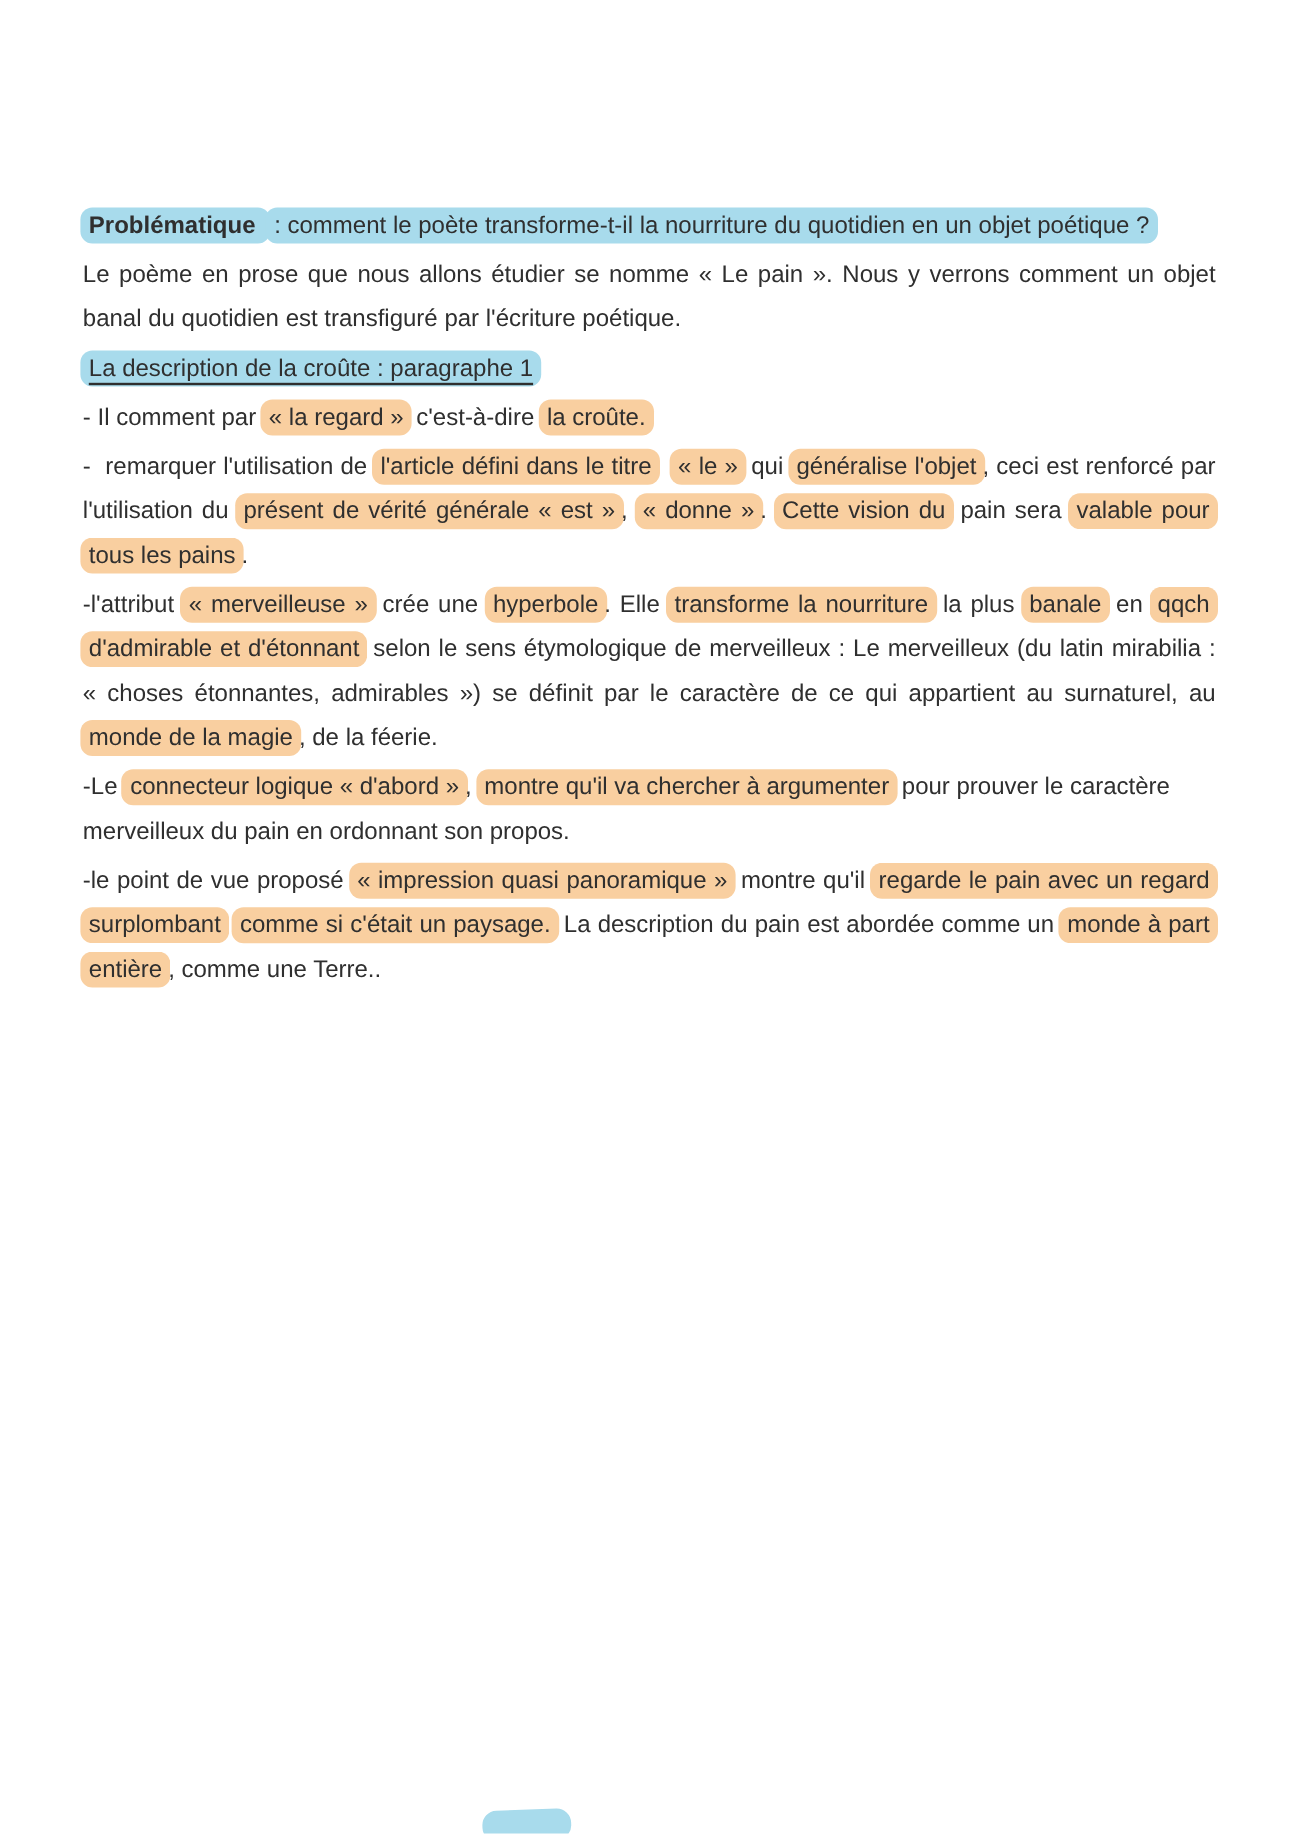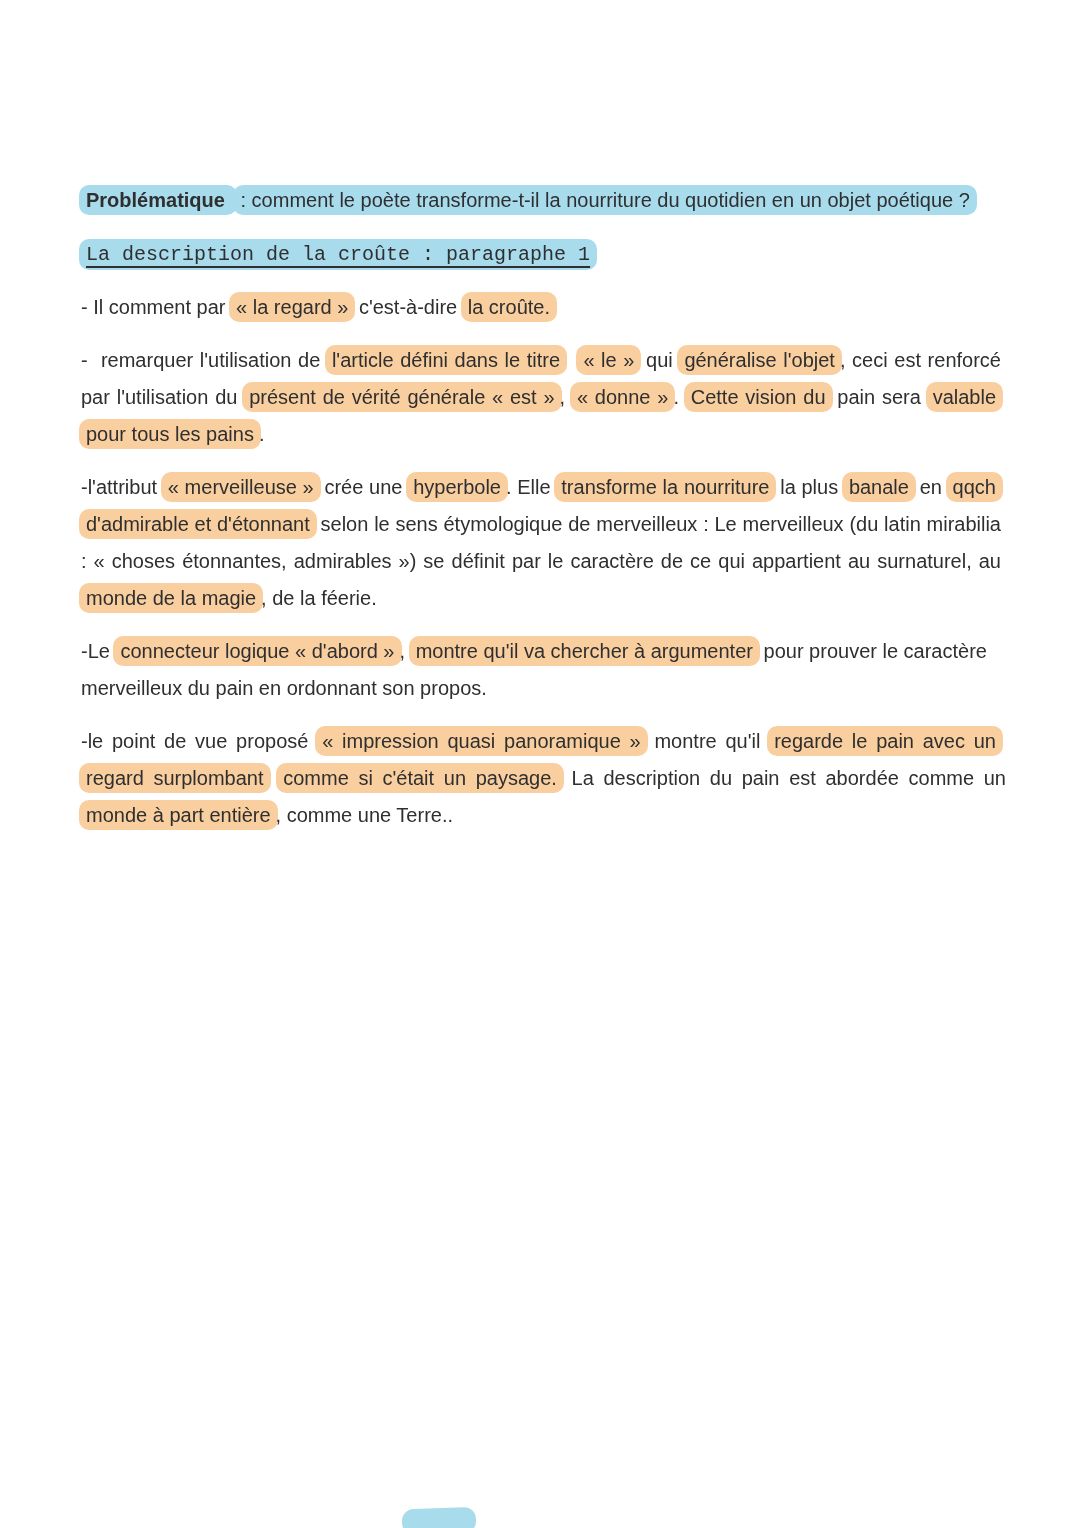--- a/index.html
+++ b/index.html
@@ -18,35 +18,35 @@
     position:relative;
     overflow:hidden;
   }
   .doc{
     position:absolute;
     left:65px;top:166px;
     width:952px;
     font-size:20px;
     line-height:1.85;
   }
-  .doc p{margin:16px;}
+  .doc p{margin:4px;}
   
   .kind-problematique{margin-top:0;}
   .kind-intro{margin-top:16px;text-align:justify;}
   .kind-intro-cont{margin-top:0;text-align:justify;}
   .kind-heading{margin-top:82px;}
   .kind-quote{margin-top:2px;color:var(--blue-text);}
   .kind-bullet{margin-top:18px;padding-left:36px;}
   .kind-para{margin-top:18px;}
   .kind-para-justify{margin-top:14px;text-align:justify;}
   .kind-para-gap{margin-top:46px;}
   .kind-para-gap-justify{margin-top:46px;text-align:justify;}
   
   .m-bold{font-weight:700;}
-  .m-underline{text-decoration:underline;text-underline-offset:6px;text-decoration-thickness:1.5px;font-family:Liberation Mono, monospace;}
+  .m-underline{text-decoration:underline;text-underline-offset:6px;text-decoration-thickness:1.5px;}
   .m-hl-blue,.m-hl-orange{
     border-radius:10px;
     padding:4px 7px;
     margin:0 -2px;
     box-decoration-break:clone;
     -webkit-box-decoration-break:clone;
   }
   .m-hl-blue{background:var(--highlight-blue);}
   .m-hl-orange{background:var(--highlight-orange);}
   
@@ -58,20 +58,21 @@
     border-radius:12px;
     transform:rotate(-2deg);
   }
 </style>
 </head>
 <body>
 
 <div class="doc">
   <div>
       <p class="kind-problematique"><span class="m-bold m-hl-blue">Problématique </span><span class="m-hl-blue">: comment le poète transforme-t-il la nourriture du quotidien en un objet poétique ?</span></p>
+      <p class="kind-intro"><span>Le poème en prose que nous allons étudier se nomme « Le pain ». Nous y verrons comment un objet banal du quotidien est transfiguré par l'écriture poétique.</span></p>
       <p class="kind-heading"><span class="m-underline m-hl-blue">La description de la croûte : paragraphe 1</span></p>
       <p class="kind-para"><span>- Il comment par </span><span class="m-hl-orange">« la regard »</span><span> c'est-à-dire </span><span class="m-hl-orange">la croûte.</span></p>
       <p class="kind-para-justify"><span>-&nbsp; remarquer l'utilisation de </span><span class="m-hl-orange">l'article défini dans le titre</span><span>&nbsp; </span><span class="m-hl-orange">« le »</span><span> qui </span><span class="m-hl-orange">généralise l'objet</span><span>, ceci est renforcé par l'utilisation du </span><span class="m-hl-orange">présent de vérité générale « est »</span><span>, </span><span class="m-hl-orange">« donne »</span><span>. </span><span class="m-hl-orange">Cette vision du</span><span> pain sera </span><span class="m-hl-orange">valable pour tous les pains</span><span>.</span></p>
       <p class="kind-para-gap-justify"><span>-l'attribut </span><span class="m-hl-orange">« merveilleuse »</span><span> crée une </span><span class="m-hl-orange">hyperbole</span><span>. Elle </span><span class="m-hl-orange">transforme la nourriture</span><span> la plus </span><span class="m-hl-orange">banale</span><span> en </span><span class="m-hl-orange">qqch d'admirable et d'étonnant</span><span> selon le sens étymologique de merveilleux : Le merveilleux (du latin mirabilia : « choses étonnantes, admirables ») se définit par le caractère de ce qui appartient au surnaturel, au </span><span class="m-hl-orange">monde de la magie</span><span>, de la féerie.</span></p>
       <p class="kind-para-gap"><span>-Le </span><span class="m-hl-orange">connecteur logique « d'abord »</span><span>, </span><span class="m-hl-orange">montre qu'il va chercher à argumenter</span><span> pour prouver le caractère merveilleux du pain en ordonnant son propos.</span></p>
       <p class="kind-para-gap-justify"><span>-le point de vue proposé </span><span class="m-hl-orange">« impression quasi panoramique »</span><span> montre qu'il </span><span class="m-hl-orange">regarde le pain avec un regard surplombant</span><span> </span><span class="m-hl-orange">comme si c'était un paysage.</span><span> La description du pain est abordée comme un </span><span class="m-hl-orange">monde à part entière</span><span>, comme une Terre..</span></p>
     </div>
 </div>
 
 <div class="smudge"></div>

